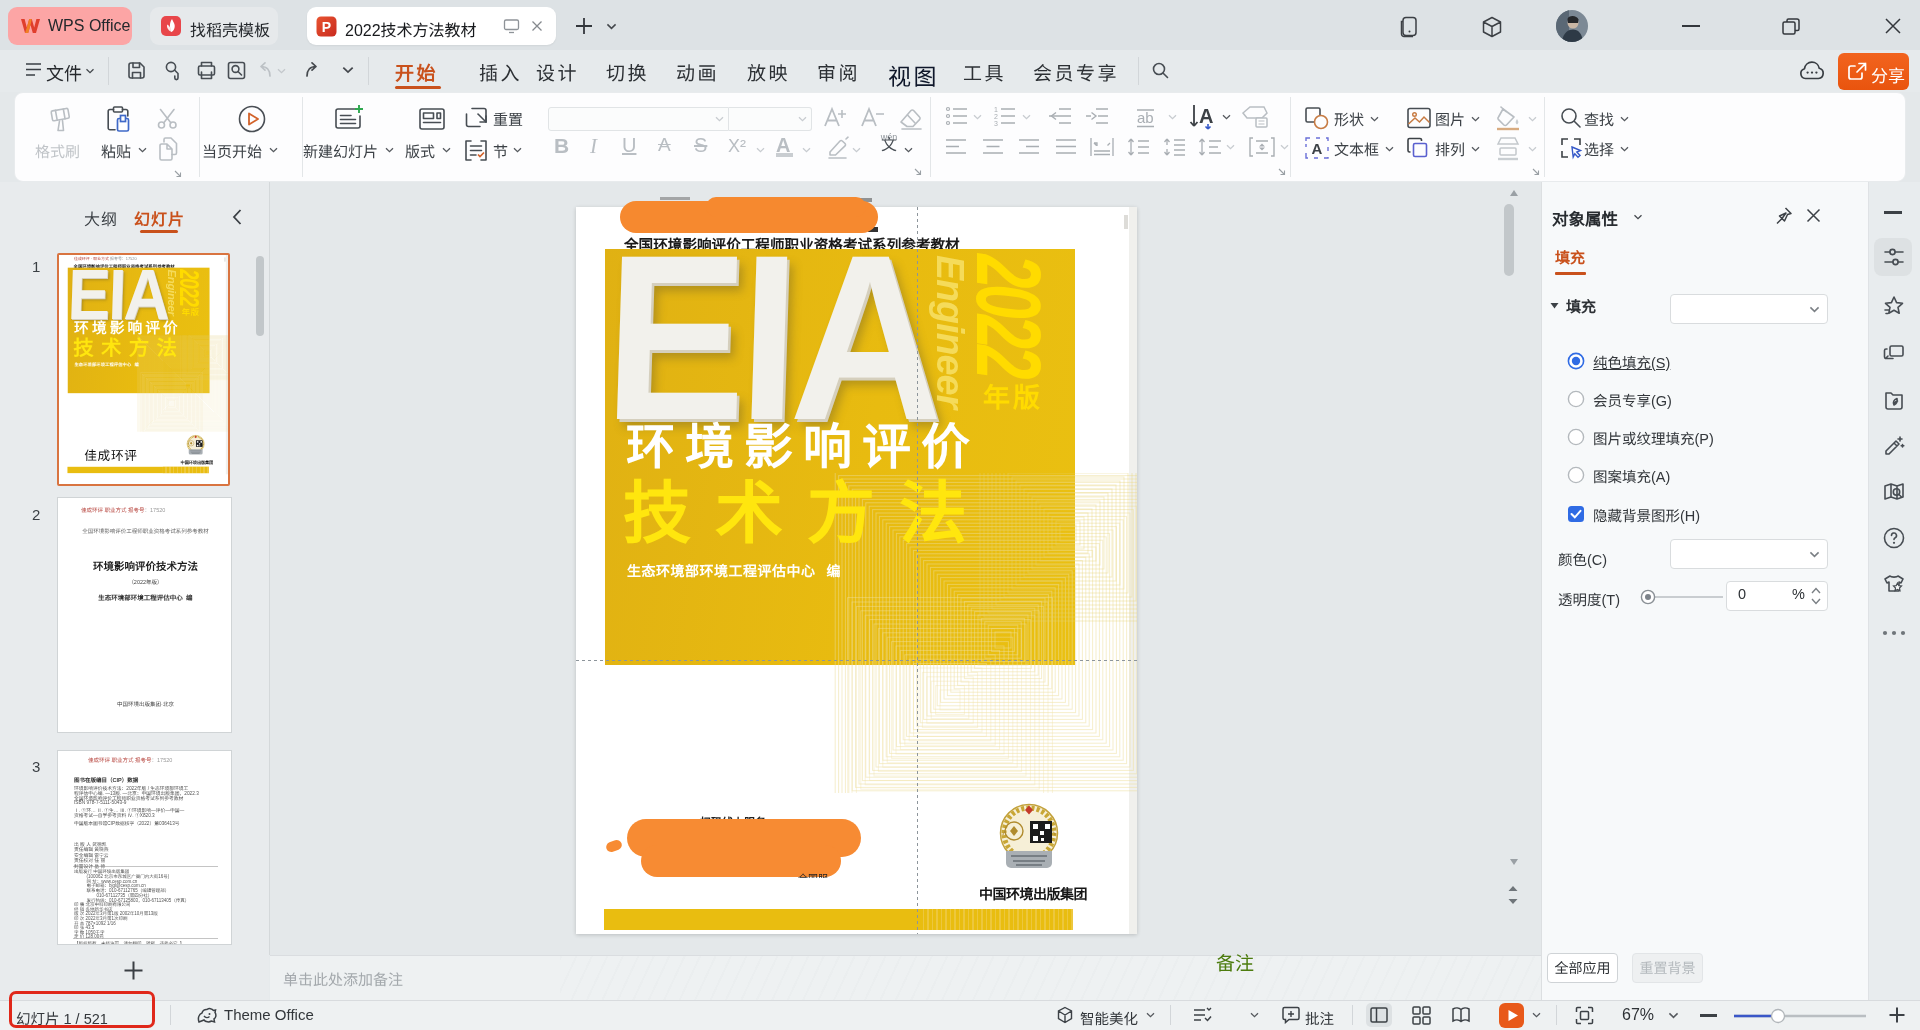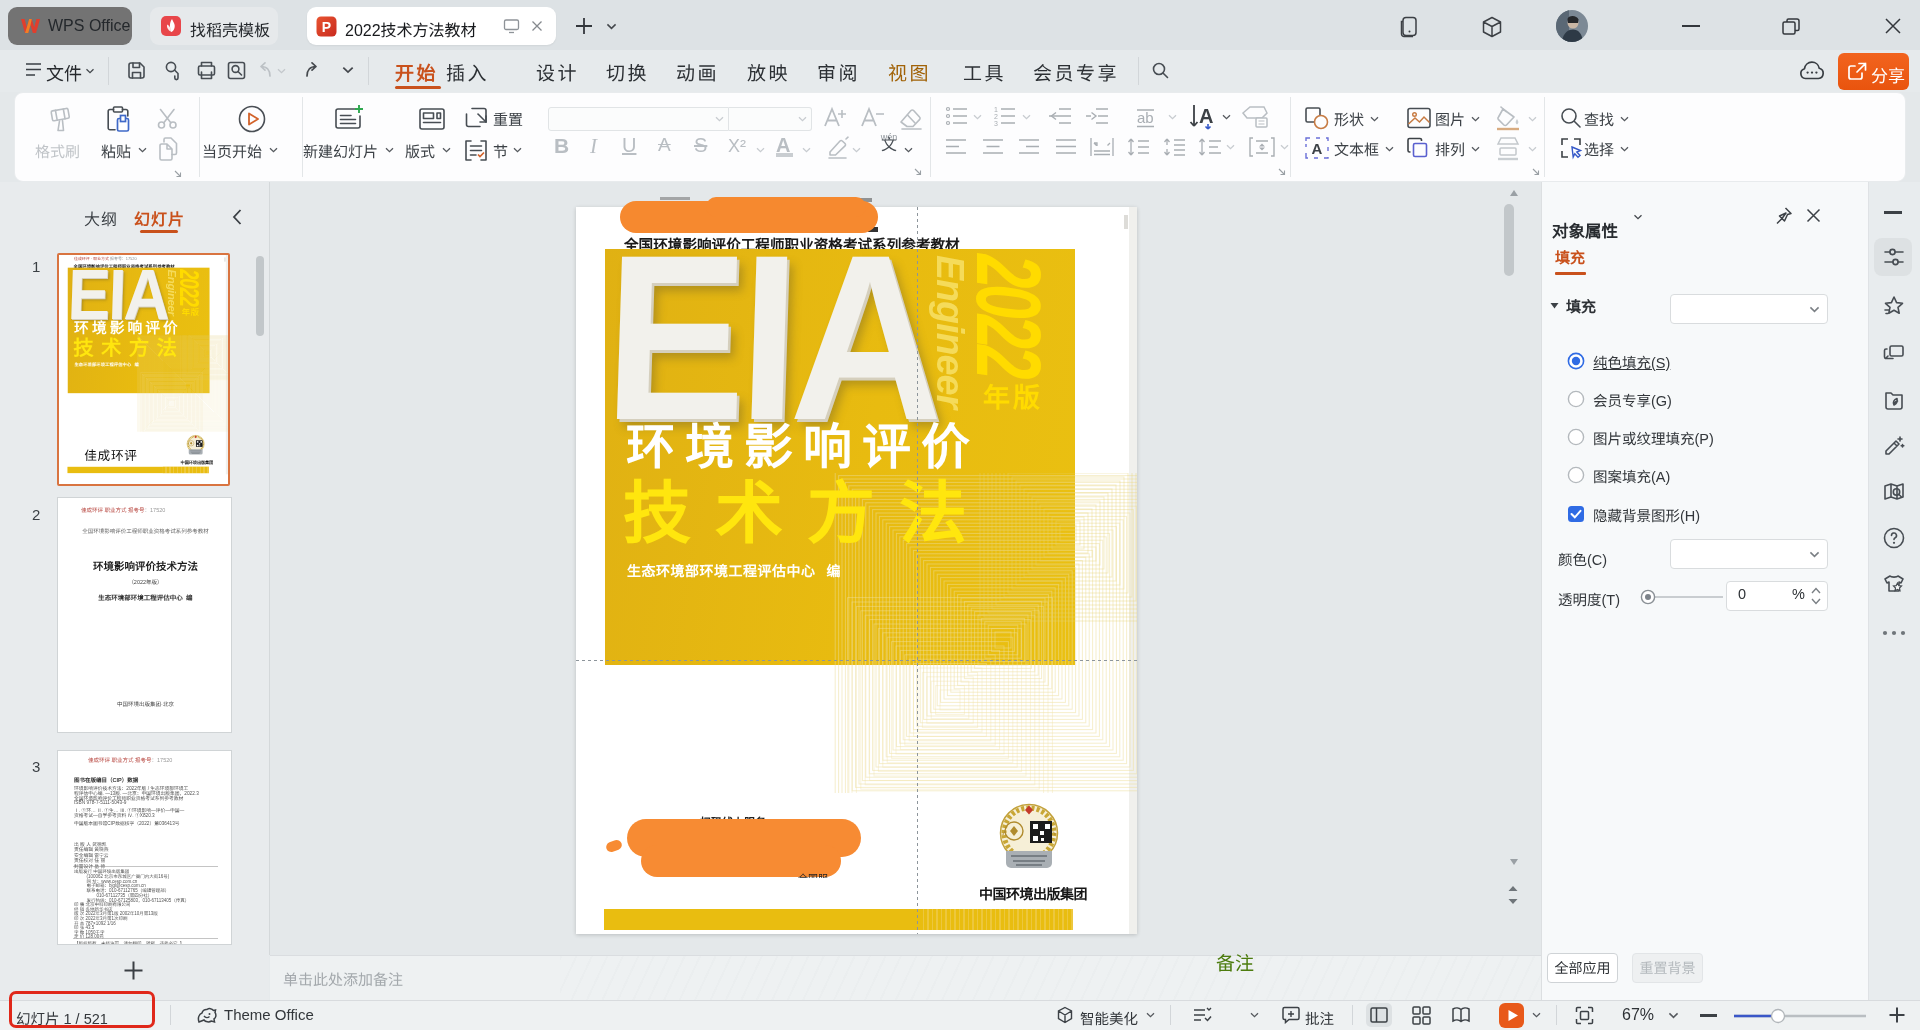--- a/index.html
+++ b/index.html
@@ -11,21 +11,21 @@
   .ico { stroke:#474d53; fill:none; stroke-width:1.6; stroke-linecap:round; stroke-linejoin:round; }
   .ico-g { stroke:#b9bec3; fill:none; stroke-width:1.6; stroke-linecap:round; stroke-linejoin:round; }
   .chev { width:9px; height:6px; }
   .lbl { font-size:15px; color:#3c4146; white-space:nowrap; }
   .lbl-g { font-size:15px; color:#c0c4c8; white-space:nowrap; }
   .vsep { position:absolute; width:1px; background:#e3e6e8; }
 </style>
 </head>
 <body>
 <div class="abs" style="left:0;top:0;width:1920px;height:50px;background:#dde2e5;"></div>
-<div class="abs" style="left:8px;top:7px;width:124px;height:38px;background:#737373;border-radius:9px;">
+<div class="abs" style="left:8px;top:7px;width:124px;height:38px;background:#fca5a5;border-radius:9px;">
  <svg class="abs" style="left:12px;top:9px" width="21" height="20" viewBox="0 0 21 20">
    <path d="M1 3 L5 17 L8.2 17 L10.5 9 L12.8 17 L16 17 L20 3 L16.4 3 L14.2 11.5 L11.8 3 L9.2 3 L6.8 11.5 L4.6 3 Z" fill="#e03e2d"></path>
    <path d="M6.8 11.5 L9.2 3 L11.8 3 L10.5 9 L8.2 17 L5 17 Z" fill="#f28b25" opacity=".85"></path>
  </svg>
  <span class="abs" style="left:40px;top:10px;font-size:16px;color:#24282c;">WPS Office</span>
 </div>
 <div class="abs" style="left:150px;top:7px;width:128px;height:38px;background:#e6e9eb;border-radius:9px;">
  <svg class="abs" style="left:10px;top:8px" width="22" height="22" viewBox="0 0 22 22">
    <rect x="1" y="1" width="20" height="20" rx="5" fill="#e8464a"></rect>
    <path d="M11 17 C10 13 9 8 12 4 C13.5 8 15.5 9 14.5 13 C13.8 15.5 12 17 11 17 Z" fill="#fff"></path>
@@ -132,27 +132,27 @@
  <path d="M4 15 C4 9 7 5.5 13 5.5 M13 5.5 L9 1.8 M13 5.5 L9 9.2" fill="none" stroke="#45494e" stroke-width="1.7" stroke-linecap="round"></path>
 </svg>
 <div class="abs" style="left:342px;top:66px">
     <svg class="chev" viewBox="0 0 9 6" style="width:12px;height:8px">
       <path d="M1 1.2 L4.5 4.6 L8 1.2" fill="none" stroke="#43474c" stroke-width="1.3"></path>
     </svg>
   </div>
 <div class="vsep" style="left:368px;top:57px;height:28px;background:#d2d6d9;"></div>
 <span class="abs" style="left:395px;top:58px;font-size:19px;font-weight:bold;color:#c9511c;letter-spacing:2.5px;">开始</span>
 <div class="abs" style="left:395px;top:86px;width:46px;height:3px;background:#c9511c;border-radius:2px;"></div>
-<span class="abs" style="left:446px;top:58px;font-size:19px;color:#2c3034;letter-spacing:2.5px;">插入</span>
+<span class="abs" style="left:479px;top:58px;font-size:19px;color:#2c3034;letter-spacing:2.5px;">插入</span>
 <span class="abs" style="left:536px;top:58px;font-size:19px;color:#2c3034;letter-spacing:2.5px;">设计</span>
 <span class="abs" style="left:606px;top:58px;font-size:19px;color:#2c3034;letter-spacing:2.5px;">切换</span>
 <span class="abs" style="left:676px;top:58px;font-size:19px;color:#2c3034;letter-spacing:2.5px;">动画</span>
 <span class="abs" style="left:747px;top:58px;font-size:19px;color:#2c3034;letter-spacing:2.5px;">放映</span>
 <span class="abs" style="left:817px;top:58px;font-size:19px;color:#2c3034;letter-spacing:2.5px;">审阅</span>
-<span class="abs" style="left:888px;top:58px;font-size:19px;color:#a16207;letter-spacing:2.5px;">视图</span>
+<span class="abs" style="left:888px;top:58px;font-size:23px;color:#0f172a;letter-spacing:2.5px;">视图</span>
 <span class="abs" style="left:963px;top:58px;font-size:19px;color:#2c3034;letter-spacing:2.5px;">工具</span>
 <span class="abs" style="left:1033px;top:58px;font-size:19px;color:#2c3034;letter-spacing:2.5px;">会员专享</span>
 <div class="vsep" style="left:1138px;top:57px;height:28px;background:#d2d6d9;"></div>
 <svg class="abs" style="left:1151px;top:61px" width="19" height="19" viewBox="0 0 19 19">
  <circle cx="8" cy="8" r="5.5" class="ico"></circle>
     <path d="M12.2 12.2 L16.5 16.5" class="ico"></path>
 </svg>
 <svg class="abs" style="left:1799px;top:57px" width="26" height="28" viewBox="0 0 26 28">
  <path d="M6.5 21.5 a5 5 0 0 1 -1 -9.8 a7.5 7.5 0 0 1 14.8 -.4 a5.2 5.2 0 0 1 -.8 10.2 Z" fill="none" stroke="#383d42" stroke-width="1.7" stroke-linejoin="round"></path>
  <circle cx="8.6" cy="15.6" r="1.15" fill="#383d42"></circle>
@@ -932,21 +932,21 @@
       <div class="abs" style="left:32px;top:364.4px;font-size:9px;color:#555;white-space:nowrap;">定  价  128.00元</div>
       <div class="abs" style="left:30px;top:374px;width:290px;height:1px;background:#888;"></div>
       <div class="abs" style="left:32px;top:377px;font-size:9px;color:#555;white-space:nowrap;">【版权所有。未经许可，请勿翻印、转载，违者必究。】</div>
       <div class="abs" style="left:32px;top:387px;font-size:9px;color:#555;white-space:nowrap;">如有缺页、破损、倒装等印装质量问题，请寄回本集团更换</div>
     </div>
   </div>
 <svg class="abs" style="left:123px;top:960px" width="21" height="21" viewBox="0 0 21 21">
     <path d="M10.5 1.5 V19.5 M1.5 10.5 H19.5" stroke="#3a3f44" stroke-width="2"></path>
   </svg>
 <div class="abs" style="left:1541px;top:182px;width:327px;height:818px;background:#f7f9fa;border-left:1px solid #dcdfe1;"></div>
-<div class="abs" style="left:1552px;top:218px;"><span style="font-size:16.5px;font-weight:bold;color:#282c30;">对象属性</span></div>
+<div class="abs" style="left:1552px;top:206px;"><span style="font-size:16.5px;font-weight:bold;color:#282c30;">对象属性</span></div>
 <div class="abs" style="left:1633px;top:214px;">
     <svg class="chev" viewBox="0 0 9 6" style="width:10px;height:6px">
       <path d="M1 1.2 L4.5 4.6 L8 1.2" fill="none" stroke="#43474c" stroke-width="1.3"></path>
     </svg>
   </div>
 <div class="abs" style="left:1774px;top:206px;">
     <svg width="19" height="19" viewBox="0 0 19 19">
  <path d="M11.5 2 L17 7.5 L13.5 8.5 L10.5 15 L8 12.5 L3 17.5 M8 12.5 L5.5 10 L12 7 Z" fill="none" stroke="#3c4146" stroke-width="1.5" stroke-linejoin="round"></path>
 </svg>
   </div>

